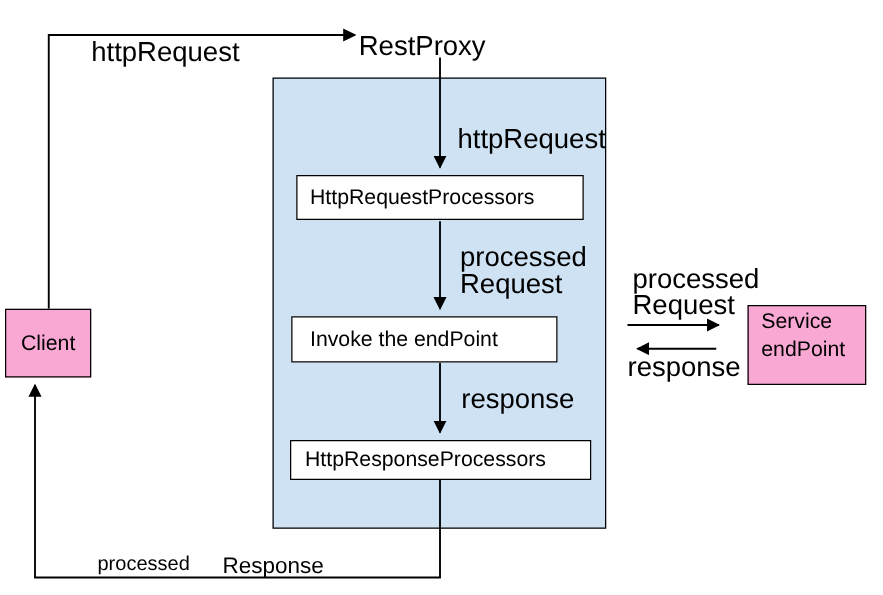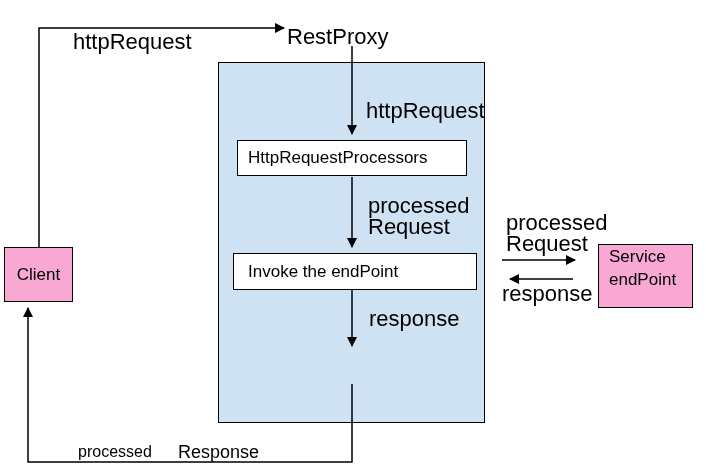--- a/index.html
+++ b/index.html
@@ -44,21 +44,21 @@
   }
   .lbl {
     position: absolute;
     font-size: 22px;
     line-height: 21px;
     white-space: pre-line;
     z-index: 4;
   }
   #client-box    { left: 4px;   top: 247px; width: 69px;  height: 55px; justify-content: center; }
   #box-reqproc   { left: 237px; top: 140px; width: 230px; height: 36px; padding-left: 10px; }
-  #box-invoke    { left: 233px; top: 253px; width: 244px; height: 37px; padding-left: 14px; }
+  #box-invoke    { left: 233px; top: 253px; width: 213px; height: 37px; padding-left: 14px; }
   #box-respproc  { left: 232px; top: 352px; width: 241px; height: 32px; padding-left: 11px; }
   #service-box   { left: 598px; top: 244px; width: 95px;  height: 64px;
                    align-items: flex-start; padding: 0 0 0 10px;
                    white-space: pre-line; line-height: 23px; overflow: hidden; }
 
   #lbl-httprequest-top   { left: 73px;  top: 31px;  }
   #lbl-restproxy         { left: 287px; top: 26px;  }
   #lbl-httprequest-inner { left: 366px; top: 100px; }
   #lbl-procreq-inner     { left: 368px; top: 195px; }
   #lbl-response-inner    { left: 369px; top: 308px; }
@@ -94,20 +94,23 @@
   </div>
 
   <div id="box-reqproc" class="node white">
     <span>HttpRequestProcessors</span>
   </div>
 
   <div id="box-invoke" class="node white">
     <span>Invoke the endPoint</span>
   </div>
 
+  <div id="box-respproc" class="node white">
+    <span>HttpResponseProcessors</span>
+  </div>
 
   <div id="service-box" class="node blue">Service
 endPoint</div>
 
   <div id="lbl-restproxy" class="lbl">RestProxy</div>
 
   <div id="lbl-httprequest-top" class="lbl">httpRequest</div>
 
   <div id="lbl-httprequest-inner" class="lbl">httpRequest</div>
 

